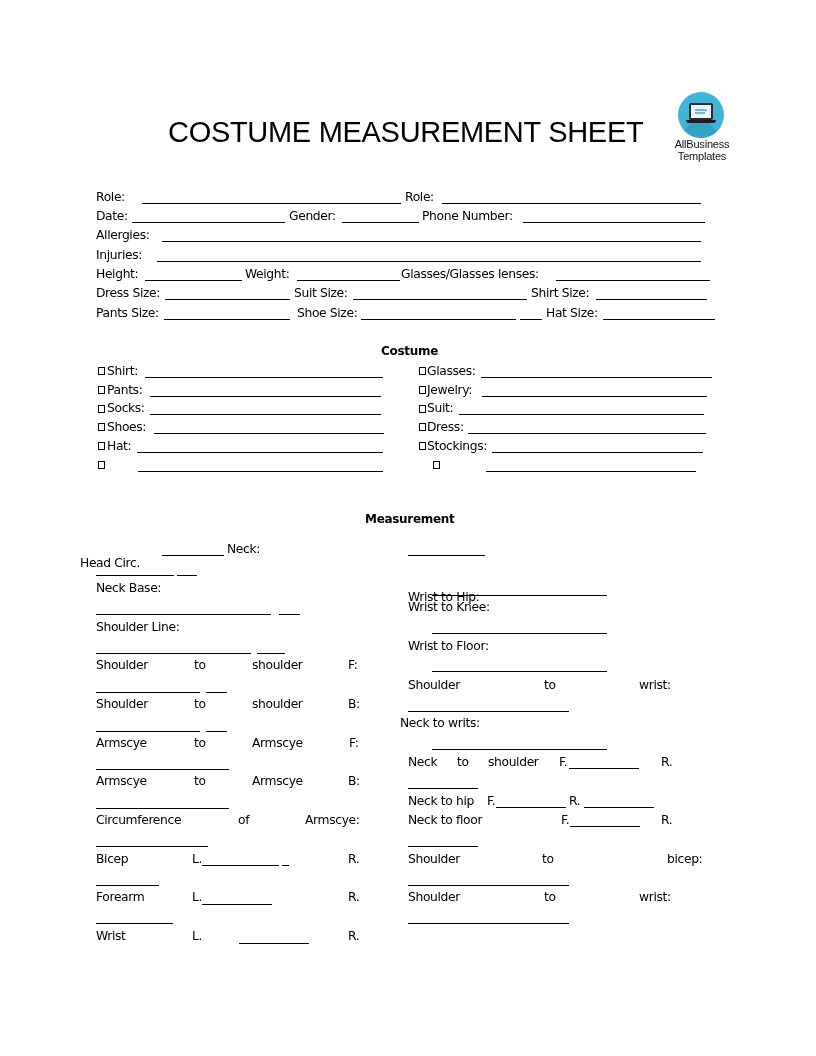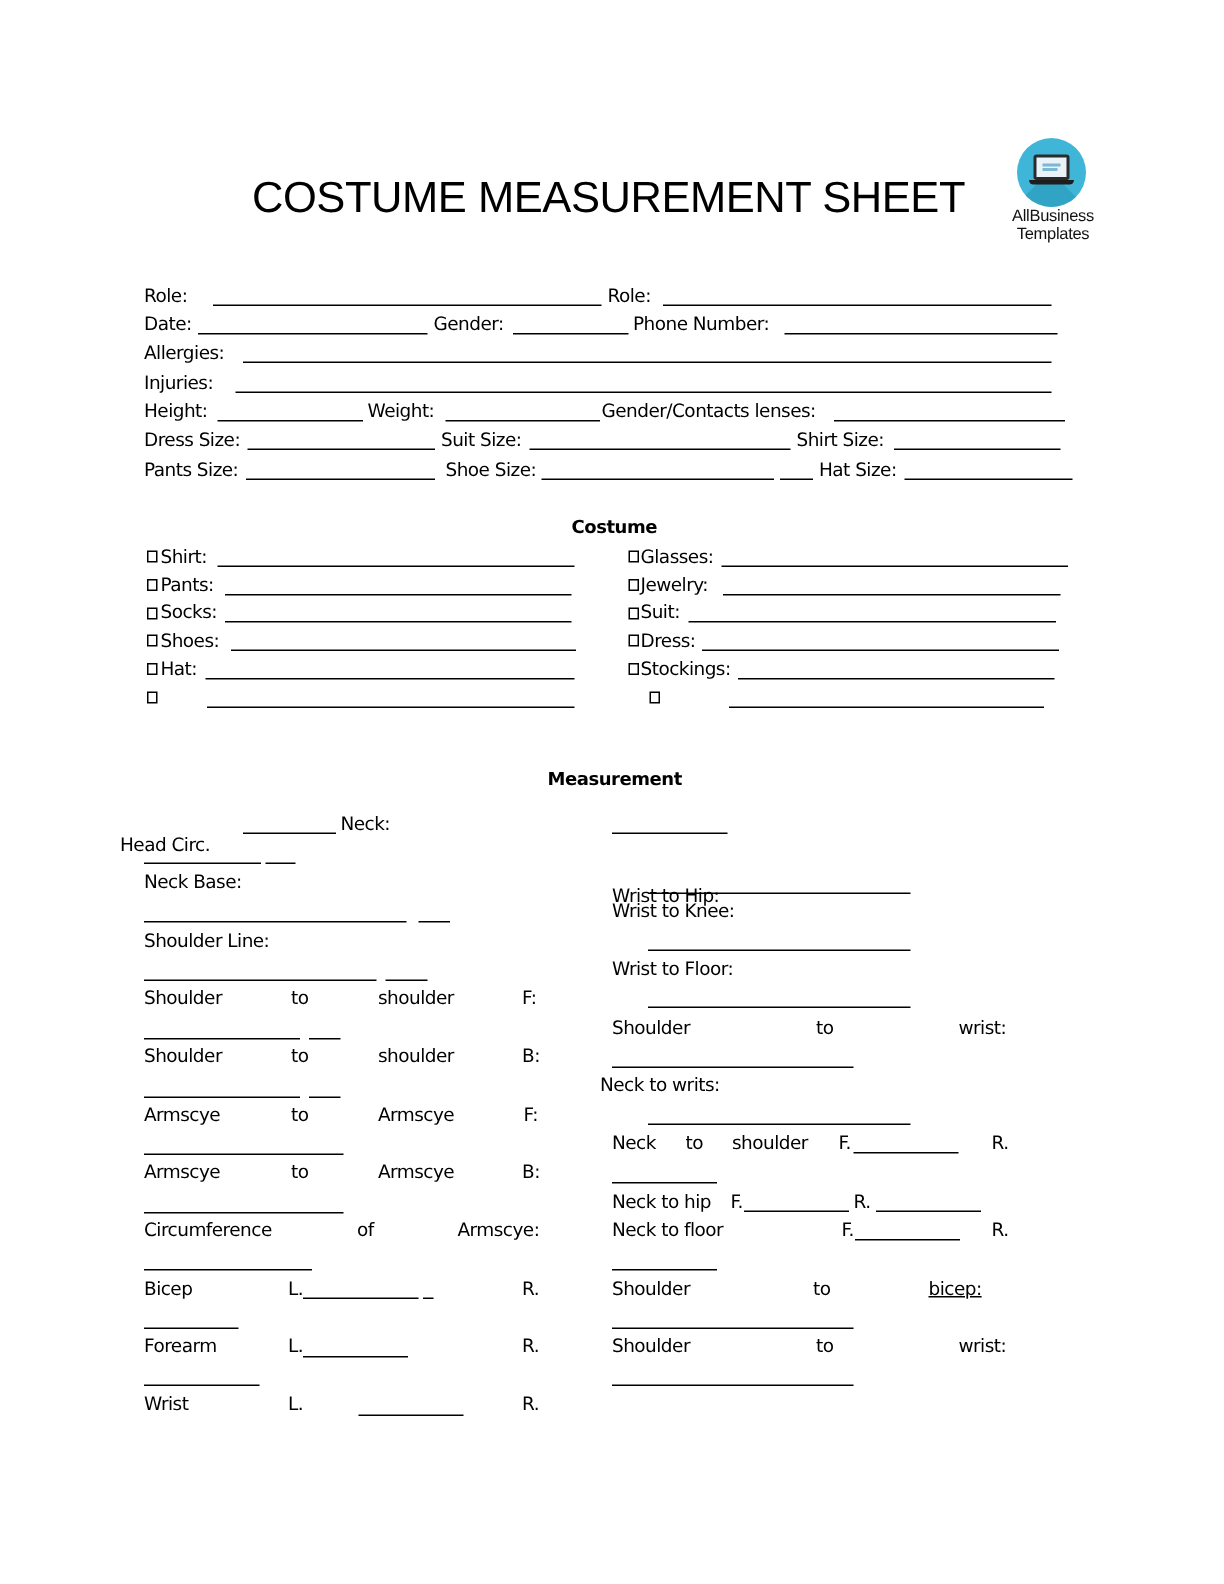--- a/index.html
+++ b/index.html
@@ -57,21 +57,21 @@
   <span class="abs t" style="left:96px; top:228px;">Allergies:</span>
   <div class="line" style="left:162px; top:241px; width:539px;"></div>
 
   <span class="abs t" style="left:96px; top:248px;">Injuries:</span>
   <div class="line" style="left:157px; top:261px; width:544px;"></div>
 
   <span class="abs t" style="left:96px; top:267px;">Height:</span>
   <div class="line" style="left:145px; top:280px; width:97px;"></div>
   <span class="abs t" style="left:245px; top:267px;">Weight:</span>
   <div class="line" style="left:297px; top:280px; width:103px;"></div>
-  <span class="abs t" style="left:401px; top:267px;">Gender/Contacts lenses:</span>
+  <span class="abs t" style="left:401px; top:267px;">Glasses/Glasses lenses:</span>
   <div class="line" style="left:556px; top:280px; width:154px;"></div>
 
   <span class="abs t" style="left:96px; top:286px;">Dress Size:</span>
   <div class="line" style="left:165px; top:299px; width:125px;"></div>
   <span class="abs t" style="left:294px; top:286px;">Suit Size:</span>
   <div class="line" style="left:353px; top:299px; width:174px;"></div>
   <span class="abs t" style="left:531px; top:286px;">Shirt Size:</span>
   <div class="line" style="left:596px; top:299px; width:111px;"></div>
 
   <span class="abs t" style="left:96px; top:306px;">Pants Size:</span>
@@ -237,20 +237,20 @@
   <div class="line" style="left:584px; top:807px; width:70px;"></div>
 
   <span class="abs t" style="left:408px; top:813px;">Neck to floor</span>
   <span class="abs t" style="left:561px; top:813px;">F.</span>
   <div class="line" style="left:570px; top:826px; width:70px;"></div>
   <span class="abs t" style="left:661px; top:813px;">R.</span>
   <div class="line" style="left:408px; top:846px; width:70px;"></div>
 
   <span class="abs t" style="left:408px; top:852px;">Shoulder</span>
   <span class="abs t" style="left:542px; top:852px;">to</span>
-  <span class="abs t" style="left:619px; top:852px;text-decoration:underline;">bicep:</span>
+  <span class="abs t" style="left:667px; top:852px;">bicep:</span>
   <div class="line" style="left:408px; top:885px; width:161px;"></div>
 
   <span class="abs t" style="left:408px; top:890px;">Shoulder</span>
   <span class="abs t" style="left:544px; top:890px;">to</span>
   <span class="abs t" style="left:639px; top:890px;">wrist:</span>
   <div class="line" style="left:408px; top:923px; width:161px;"></div>
 </div>
 
 </body></html>

